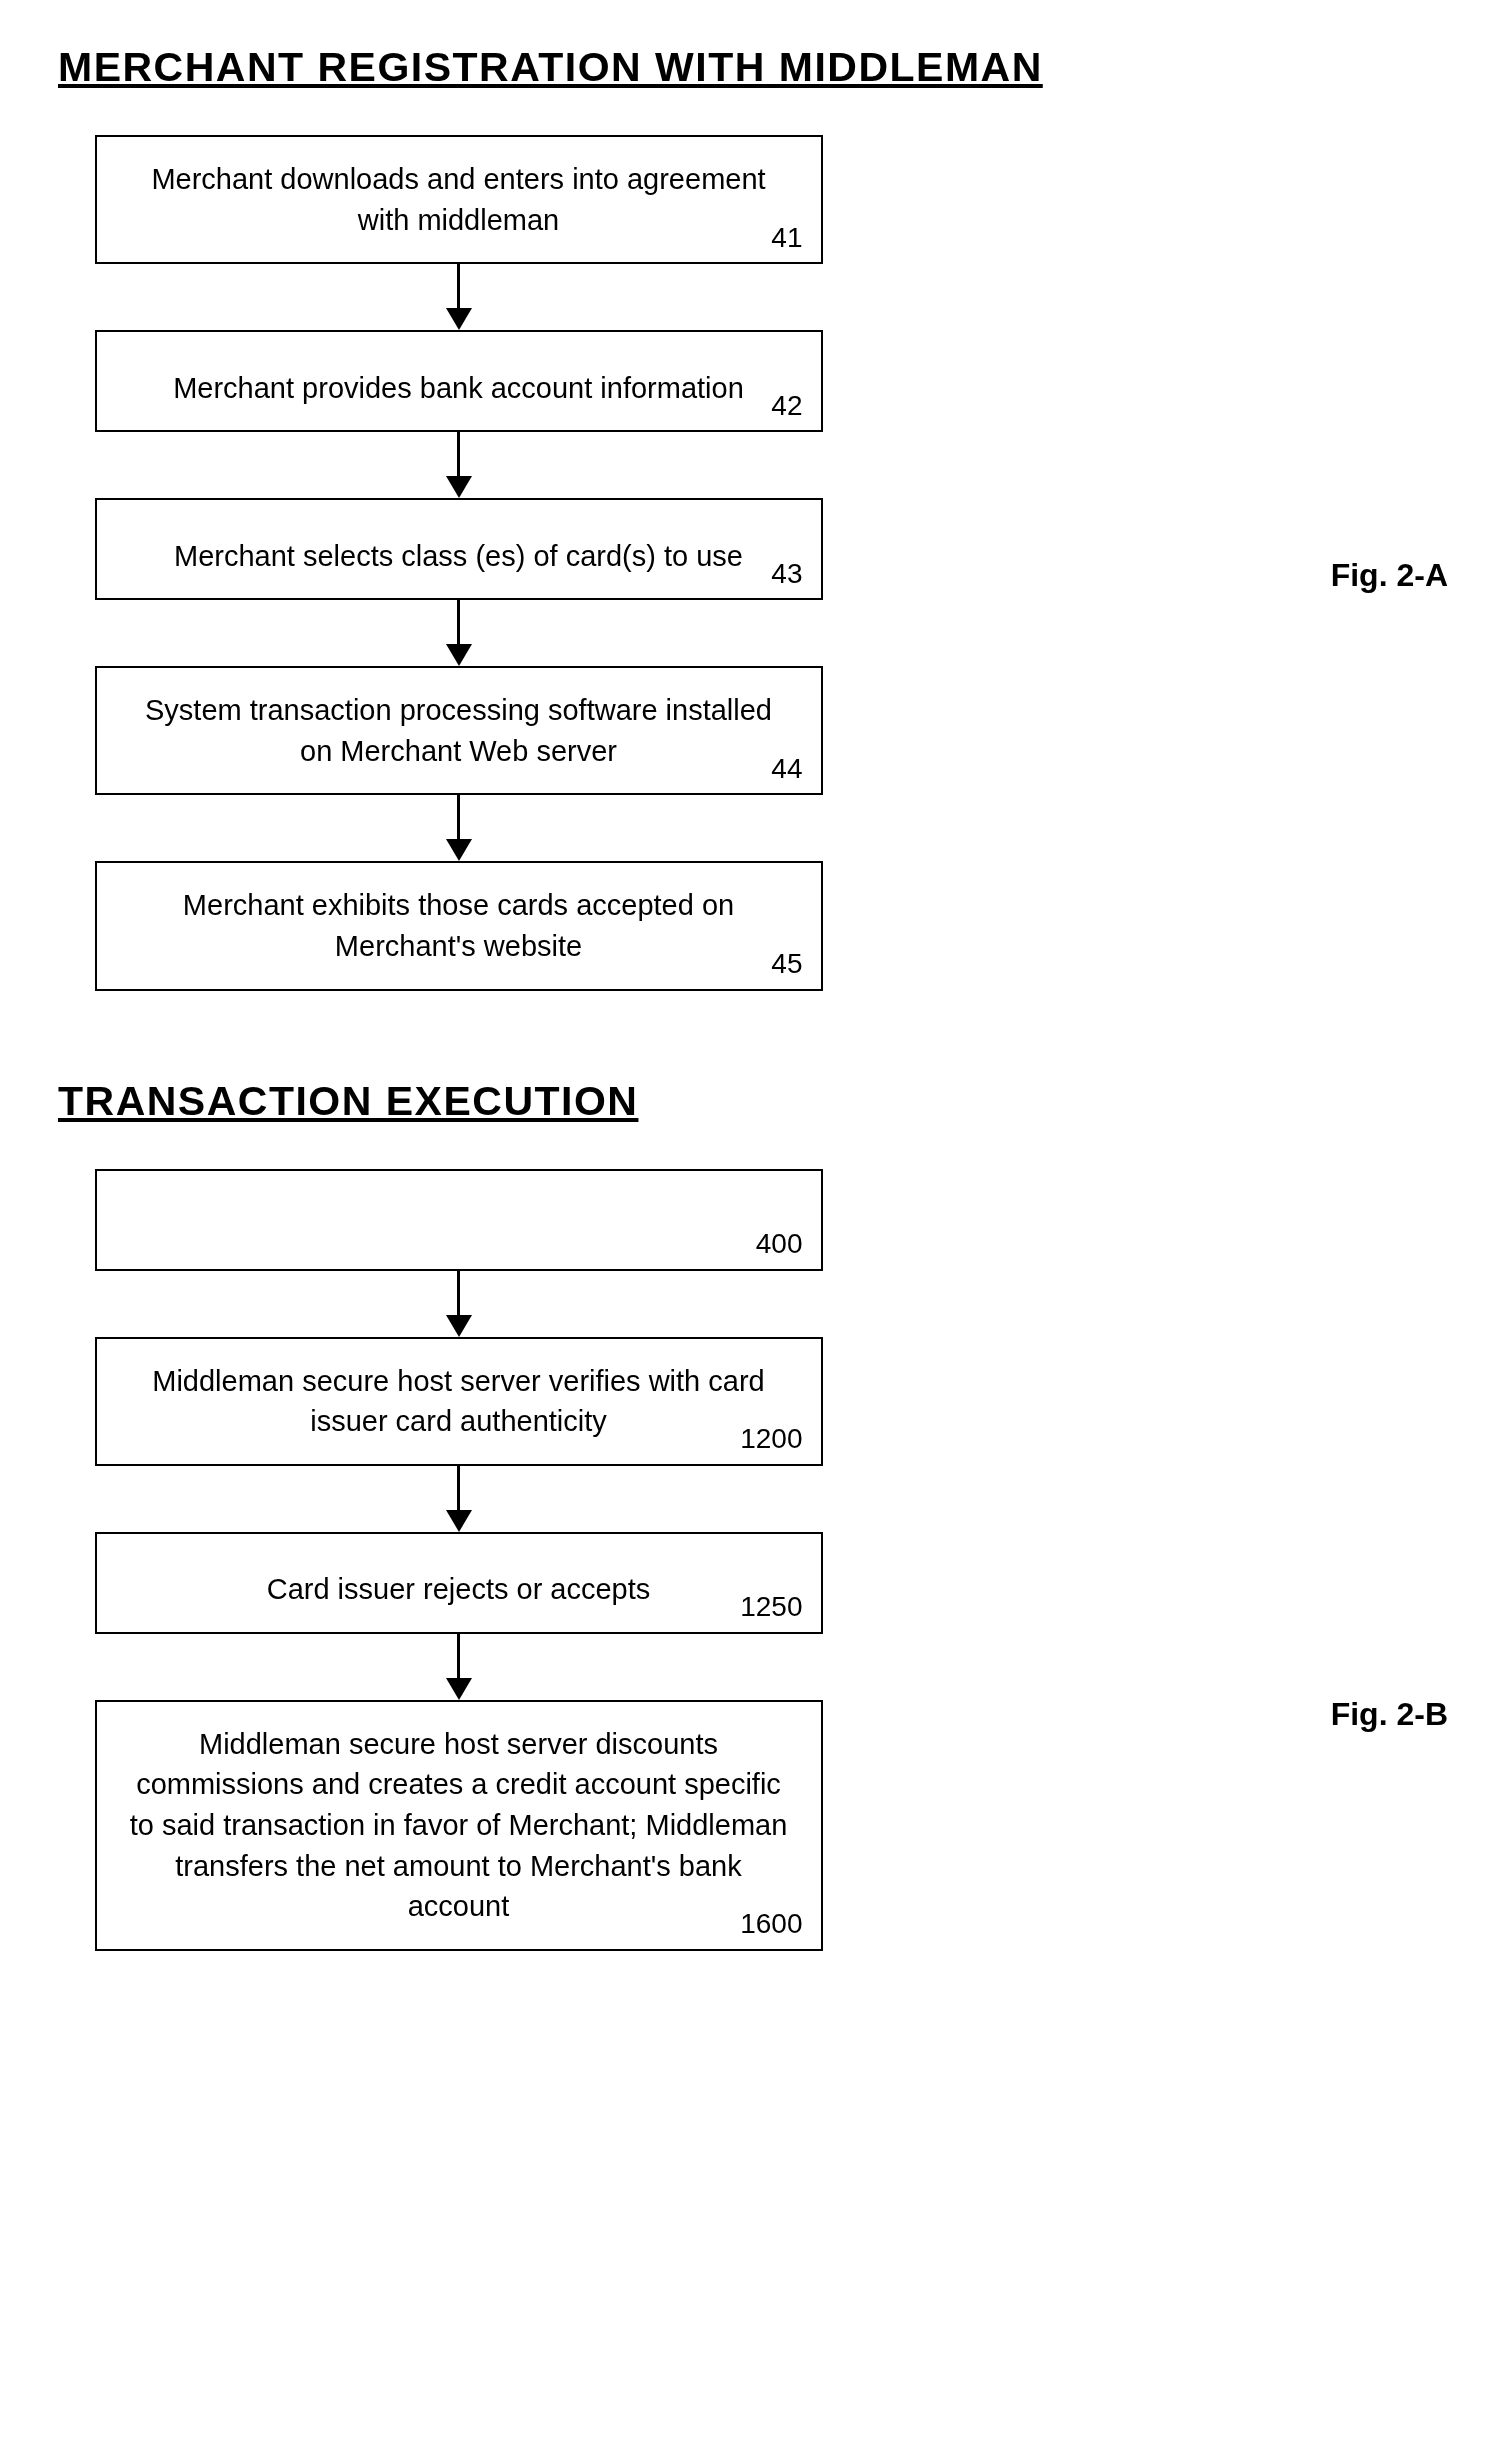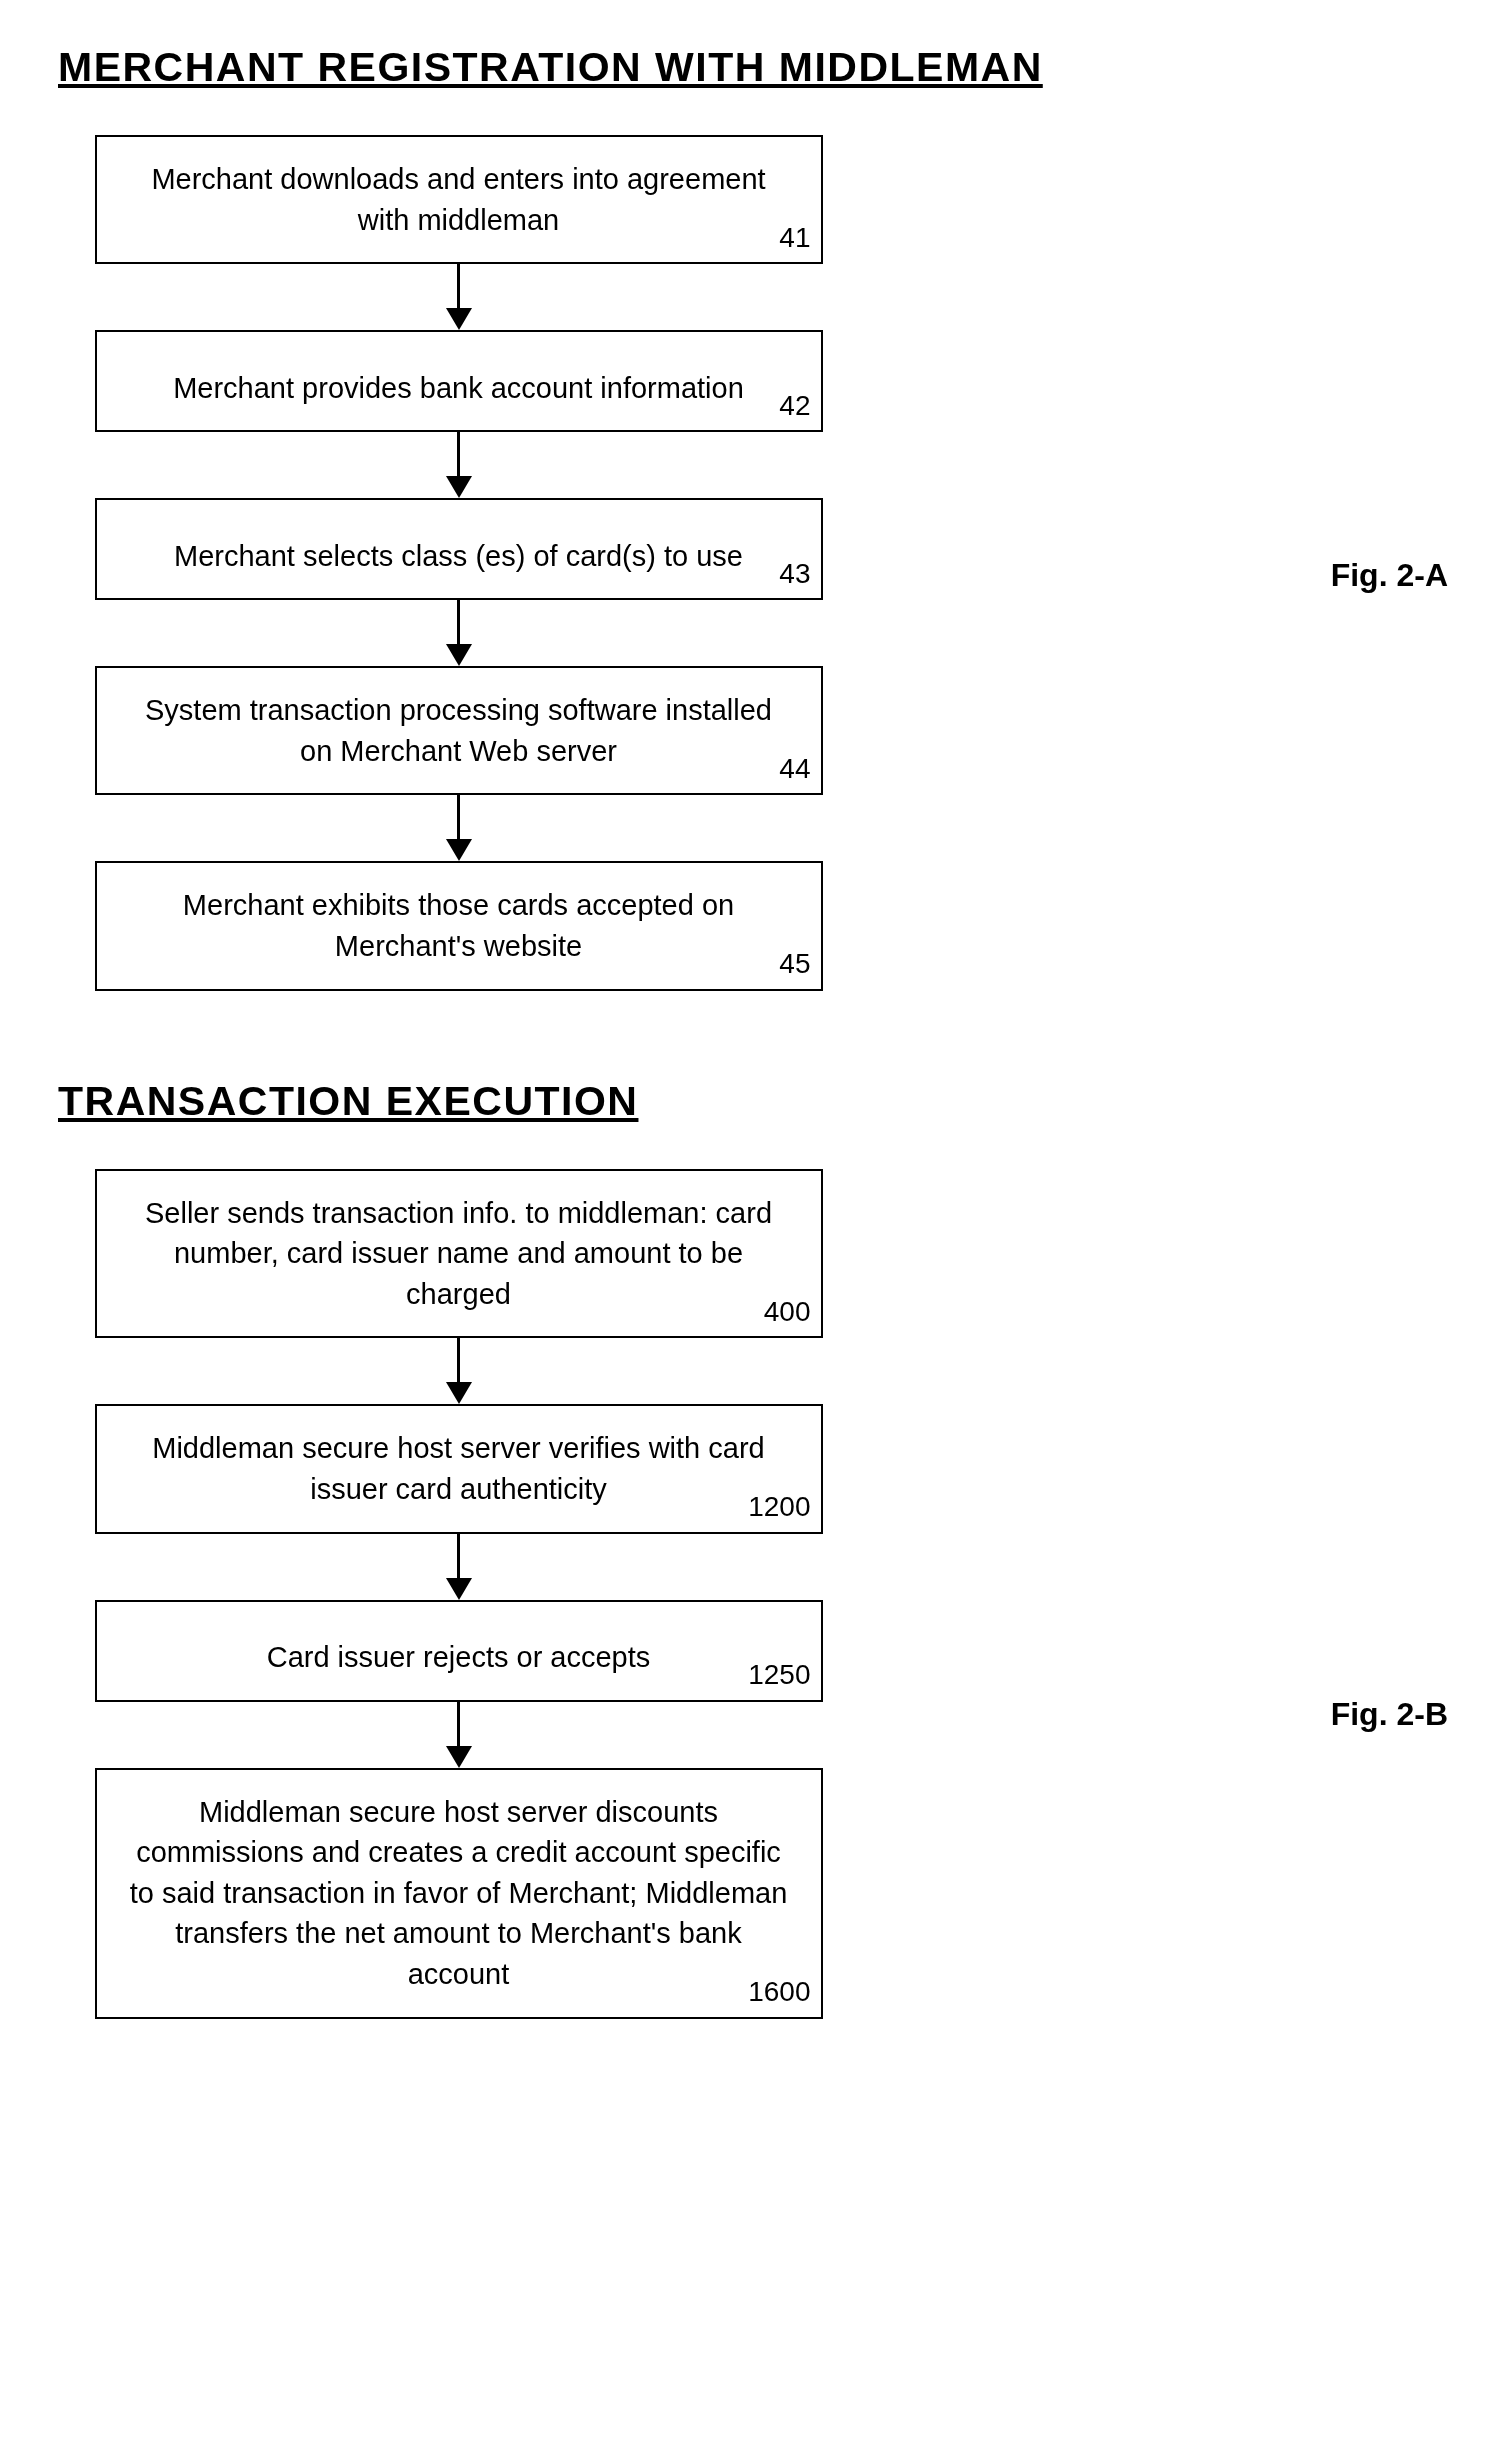--- a/index.html
+++ b/index.html
@@ -63,21 +63,21 @@
       text-align: center;
       line-height: 1.4;
     }
 
     .flow-box-number {
       font-size: 28px;
       font-family: Arial, sans-serif;
       text-align: right;
       position: absolute;
       bottom: 8.7px;
-      right: 10px;
+      right: 18px;
     }
 
     .arrow {
       display: flex;
       flex-direction: column;
       align-items: center;
       margin: 0;
     }
 
     .arrow-line {
@@ -171,21 +171,20 @@
   </div>
 </div>
 
 <div class="section">
   <h1 class="section-title">TRANSACTION EXECUTION</h1>
 
   <div class="flow-container">
     <div class="flow-inner">
 
       <div class="flow-box">
-        <span class="flow-box-text">Seller sends transaction info. to middleman: card number, card issuer name and amount to be charged</span>
         <span class="flow-box-number">400</span>
       </div>
 
       <div class="arrow">
         <div class="arrow-line"></div>
         <div class="arrow-head"></div>
       </div>
 
       <div class="flow-box">
         <span class="flow-box-text">Middleman secure host server verifies with card issuer card authenticity</span>

